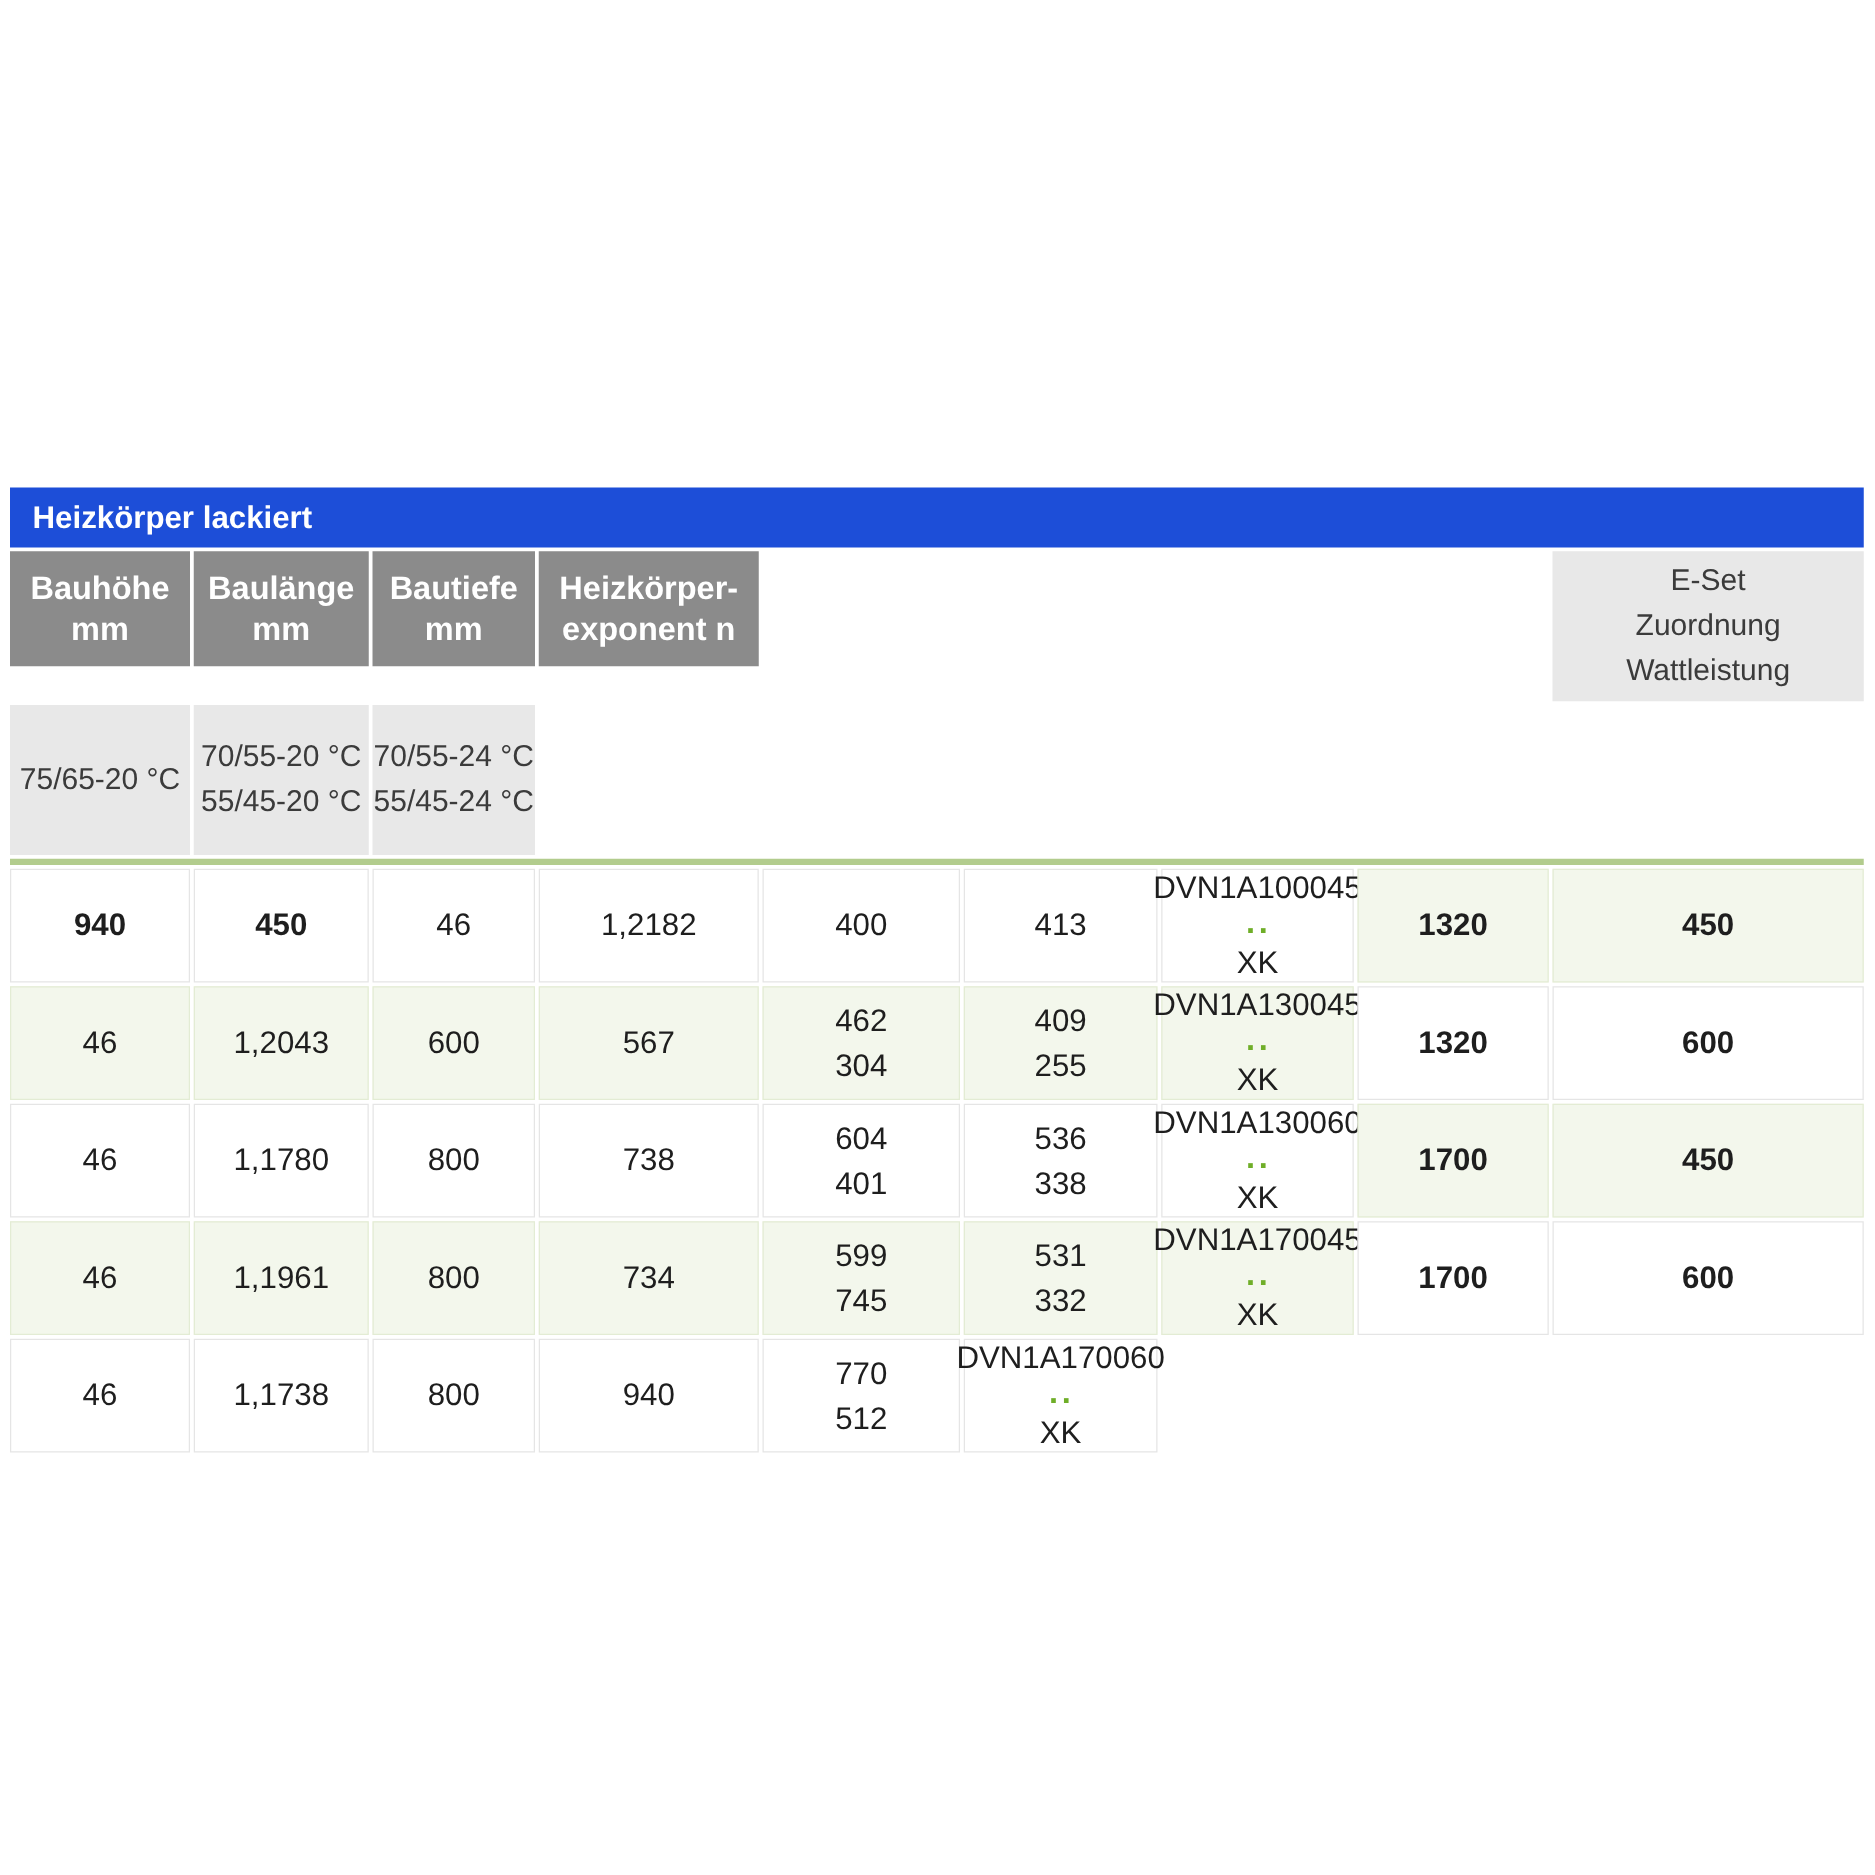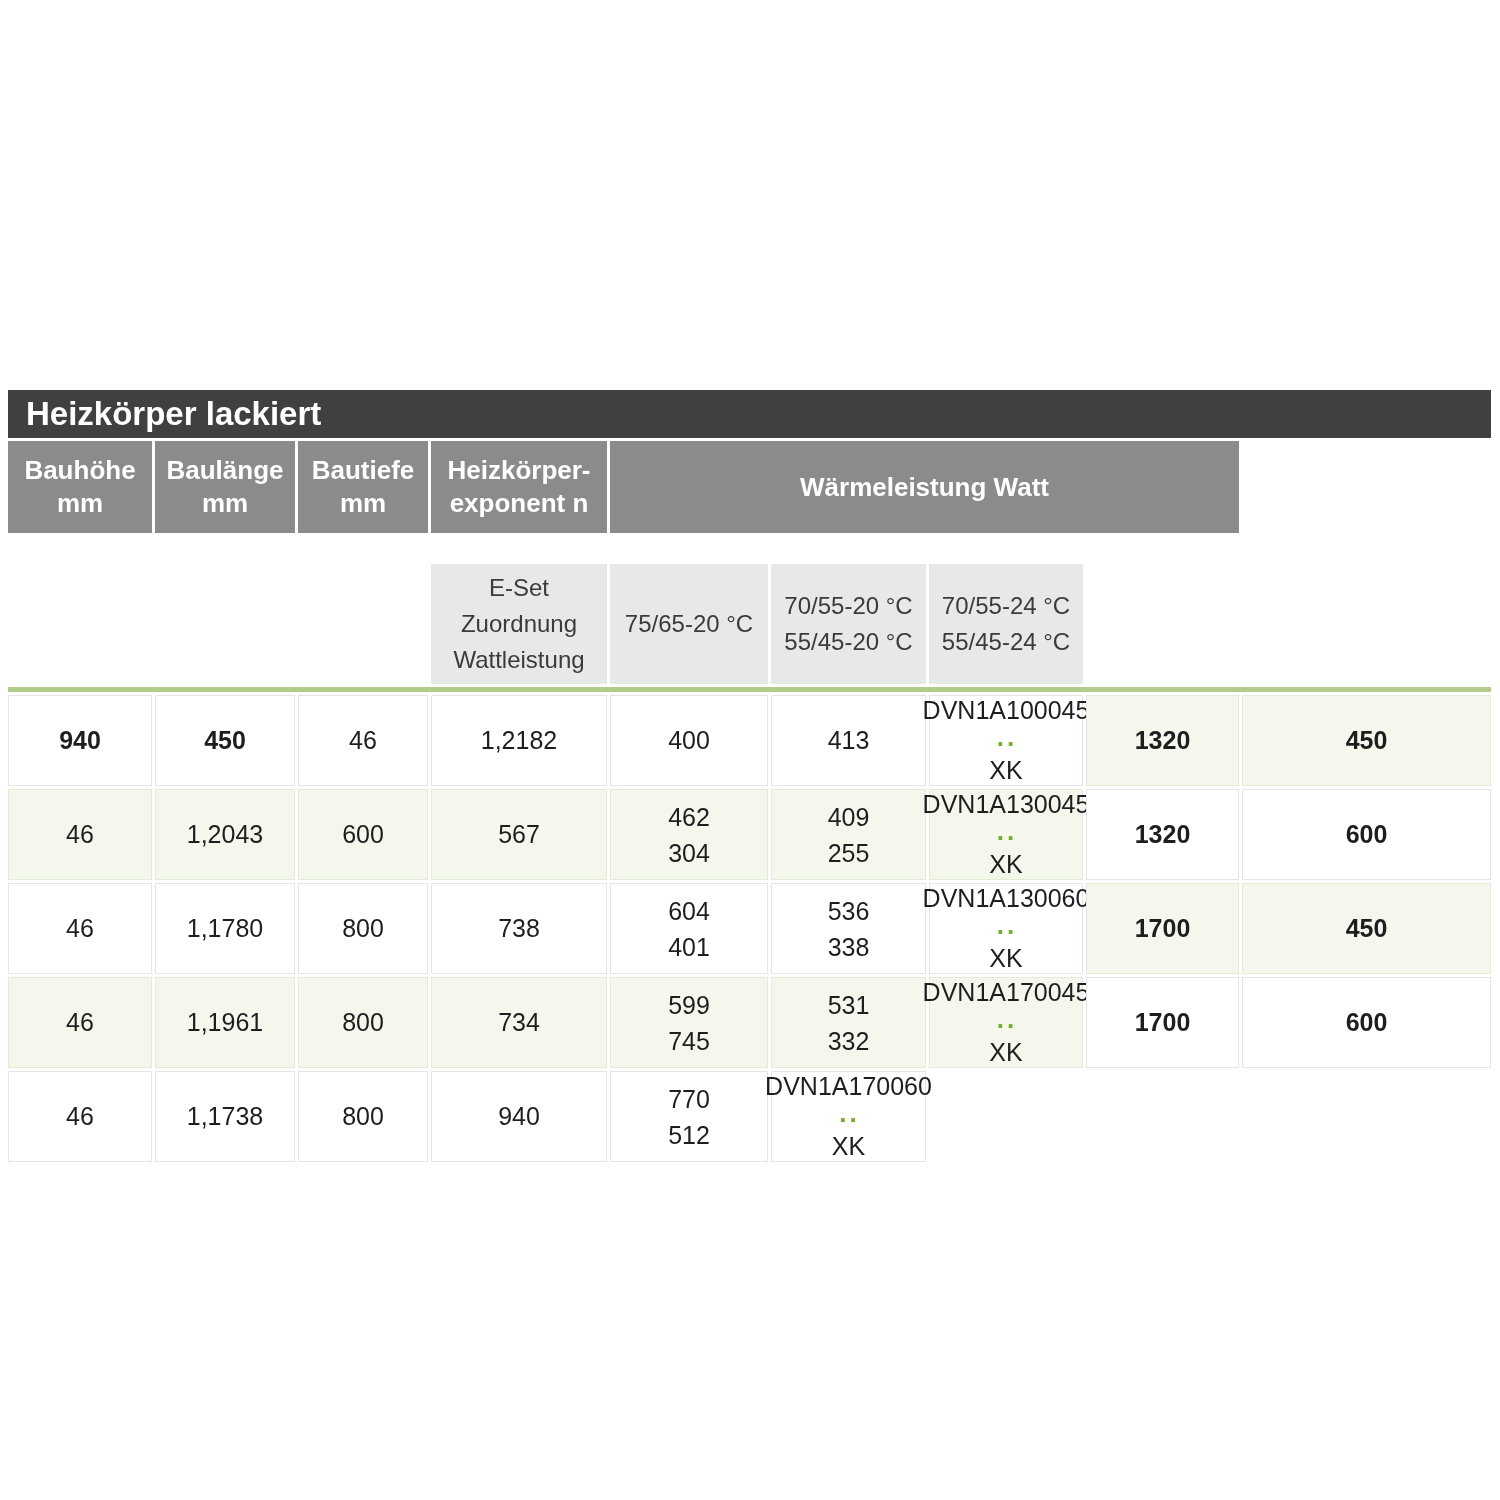--- a/index.html
+++ b/index.html
@@ -14,24 +14,24 @@
     position: absolute;
     left: 8px; top: 390px;
     display: grid;
     grid-template-columns: 144px 140px 130px 176px 158px 155px 154px 153px 249px;
     column-gap: 3px;
     row-gap: 3px;
     width: 1483px;
   }
   .title-bar {
     grid-column: 1 / -1;
-    background: #404040;
+    background: #1d4ed8;
     color: #ffffff;
     font-weight: bold;
-    font-size: 33px;
+    font-size: 25px;
     height: 48px;
     display: flex;
     align-items: center;
     padding-left: 18px;
     box-sizing: border-box;
   }
   .hcell {
     background: #8b8b8b;
     color: #ffffff;
     font-weight: bold;
@@ -106,23 +106,20 @@
     <span>mm</span>
   </div>
   <div class="hcell">
     <span>Bautiefe</span>
     <span>mm</span>
   </div>
   <div class="hcell">
     <span>Heizkörper-</span>
     <span>exponent n</span>
   </div>
-  <div class="hcell watt-group">
-    <span>Wärmeleistung Watt</span>
-  </div>
 
   <div class="sub-empty"></div>
   <div class="sub-empty"></div>
   <div class="sub-empty"></div>
   <div class="sub-empty"></div>
   <div class="subcell">
     <span>E-Set</span>
     <span>Zuordnung</span>
     <span>Wattleistung</span>
   </div>

